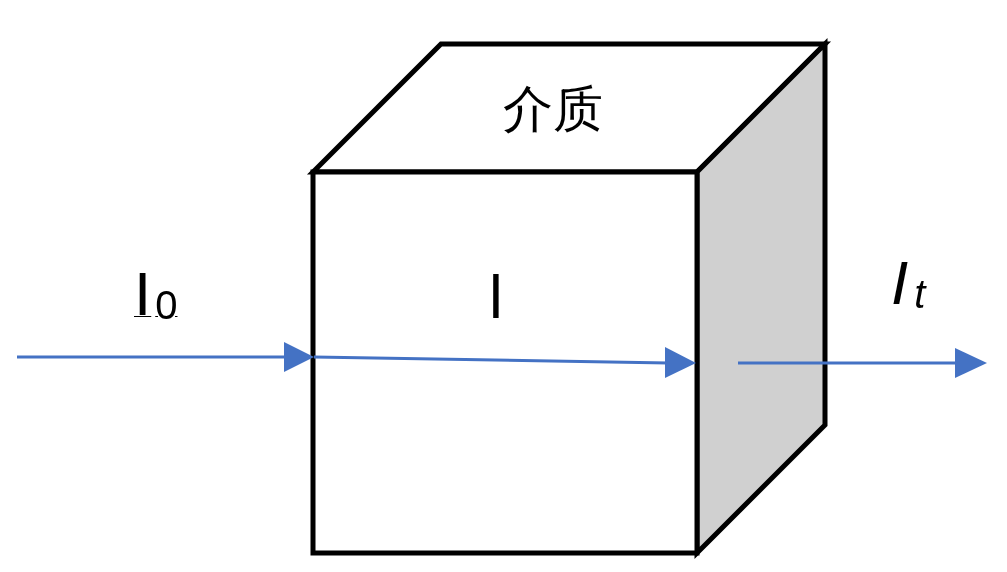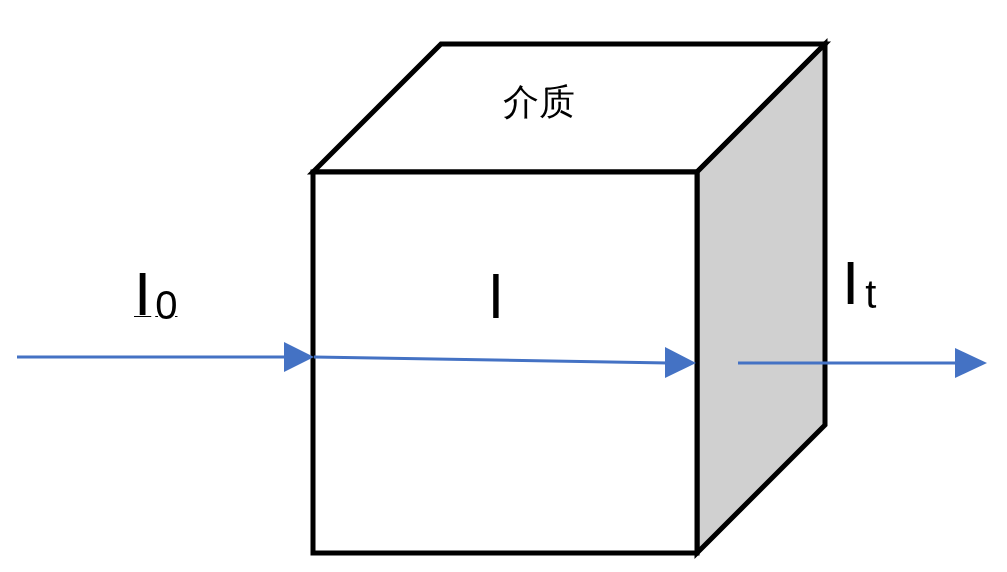--- a/index.html
+++ b/index.html
@@ -7,21 +7,21 @@
     #diagram { position: absolute; left: 0; top: 0; }
     .label {
       position: absolute;
       font-family: "DejaVu Sans", sans-serif;
       color: #000000;
       white-space: nowrap;
       line-height: 1;
     }
     .big { font-size: 62px; font-weight: 400; }
     .sub { font-size: 40px; }
-    .cjk { font-size: 36px; }
+    .cjk { font-size: 50px; }
   </style>
 </head>
 <body>
 
 <svg id="diagram" width="1007" height="572" viewBox="0 0 1007 572" xmlns="http://www.w3.org/2000/svg">
   <defs>
     <marker id="arrowhead" markerWidth="10" markerHeight="10" refX="9" refY="5" orient="auto" markerUnits="userSpaceOnUse">
     </marker>
   </defs>
 
@@ -42,15 +42,15 @@
 </svg>
 
 <div class="label cjk" style="left:503px; top:84px;">介质</div>
 
 <div class="label" style="left:134px; top:263px;text-decoration:underline;">
   <span class="big" style="font-family:'Liberation Sans',sans-serif;">I</span><span class="sub" style="font-family:'Liberation Sans',sans-serif; position:relative; top:4px; margin-left:4px;">0</span>
 </div>
 
 <div class="label big" style="left:489px; top:266px; font-family:'Liberation Sans',sans-serif;">l</div>
 
-<div class="label" style="left:842px; top:252px;">
+<div class="label" style="left:891px; top:252px;font-style:italic;">
   <span class="big" style="font-family:'Liberation Sans',sans-serif;">I</span><span class="sub" style="font-family:'Liberation Sans',sans-serif; position:relative; top:4px; margin-left:6px;">t</span>
 </div>
 
 </body></html>

